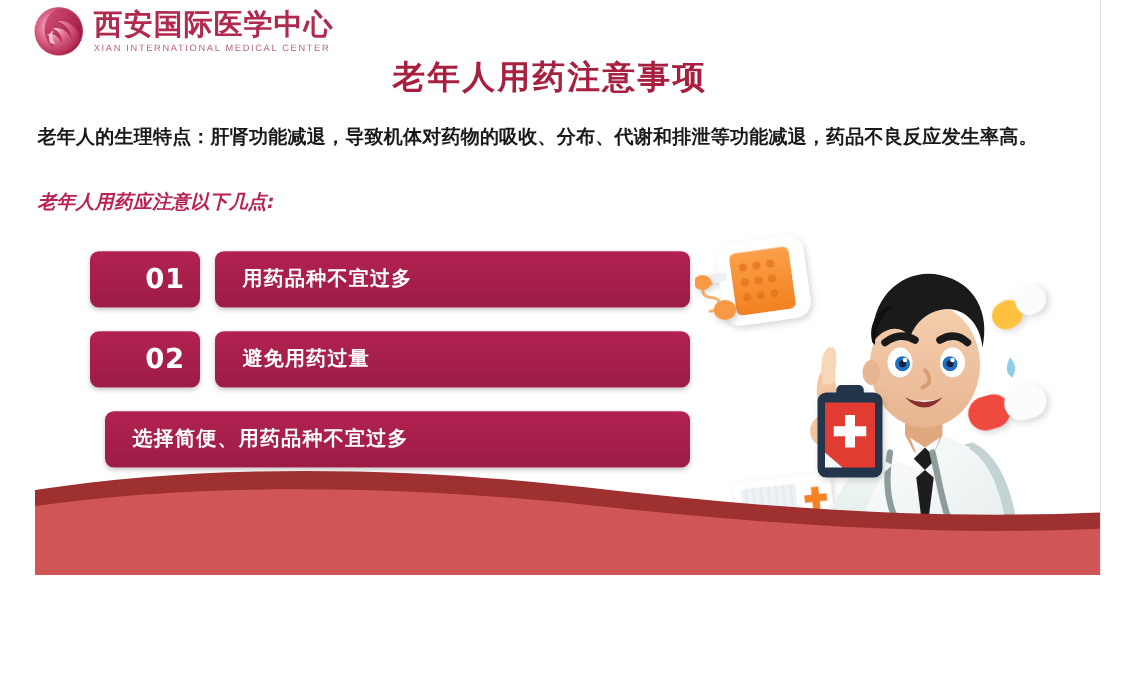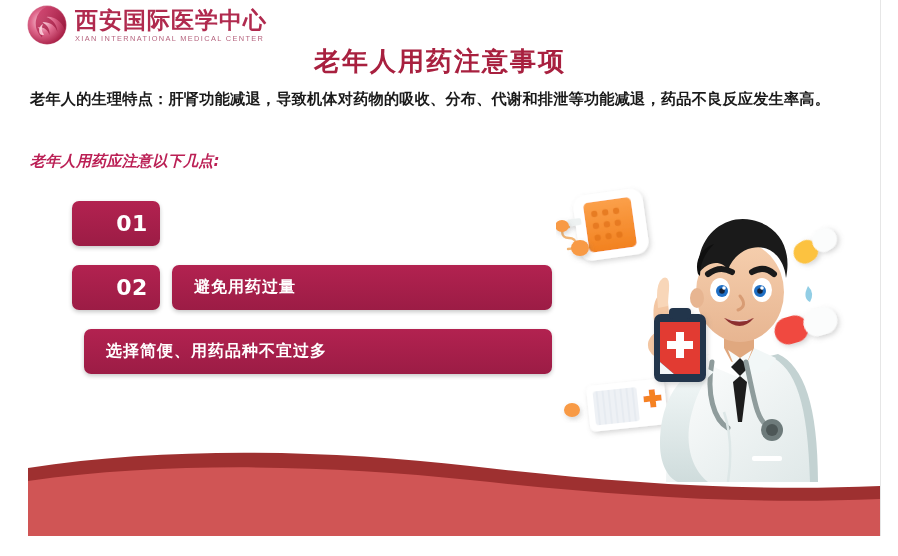--- a/index.html
+++ b/index.html
@@ -4,21 +4,21 @@
 <style>
   html,body{margin:0;padding:0;}
   body{
     width:898px;height:556px;
     background:#ffffff;
     font-family:"Liberation Sans","DejaVu Sans",sans-serif;
     overflow:hidden;
   }
   .page{
     position:relative;
-    width:898px;height:536px;
+    width:898px;height:460px;
     background:#ffffff;
     overflow:hidden;
   }
   
   .right-rule{
     position:absolute;top:0;right:17px;width:1px;height:556px;
     background:#e6e6e6;
   }
 
   
@@ -51,21 +51,21 @@
   .title{
     position:absolute;left:0;top:44px;width:880px;
     text-align:center;
     font-family:"DejaVu Serif","Liberation Serif",serif;
     font-size:26px;font-weight:700;color:#a8203f;
     letter-spacing:2px;
   }
 
   
   .para{
-    position:absolute;left:30px;top:84px;width:835px;
+    position:absolute;left:30px;top:94px;width:835px;
     font-family:"DejaVu Sans","Liberation Sans",sans-serif;
     font-size:15.2px;font-weight:700;color:#1a1a1a;
     line-height:31px;
     letter-spacing:0.2px;
   }
   .subhead{
     position:absolute;left:30px;top:152px;
     font-family:"DejaVu Sans","Liberation Sans",sans-serif;
     font-size:15px;font-weight:700;color:#bb2055;
     letter-spacing:0.3px;
@@ -158,20 +158,23 @@
 
   <div class="title">老年人用药注意事项</div>
 
   <div class="para">老年人的生理特点：肝肾功能减退，导致机体对药物的吸收、分布、代谢和排泄等功能减退，药品不良反应发生率高。</div>
   <div class="subhead">老年人用药应注意以下几点:</div>
 
   <div class="items">
 
     <div class="item">
       <div class="num-box">01</div>
+      <div class="bar">
+        <span class="bar-label">用药品种不宜过多</span>
+      </div>
     </div>
 
     <div class="item">
       <div class="num-box">02</div>
       <div class="bar">
         <span class="bar-label">避免用药过量</span>
       </div>
     </div>
 
 

